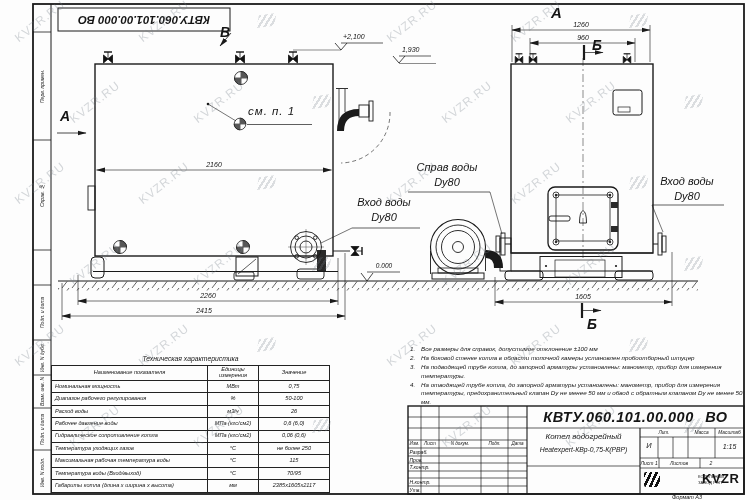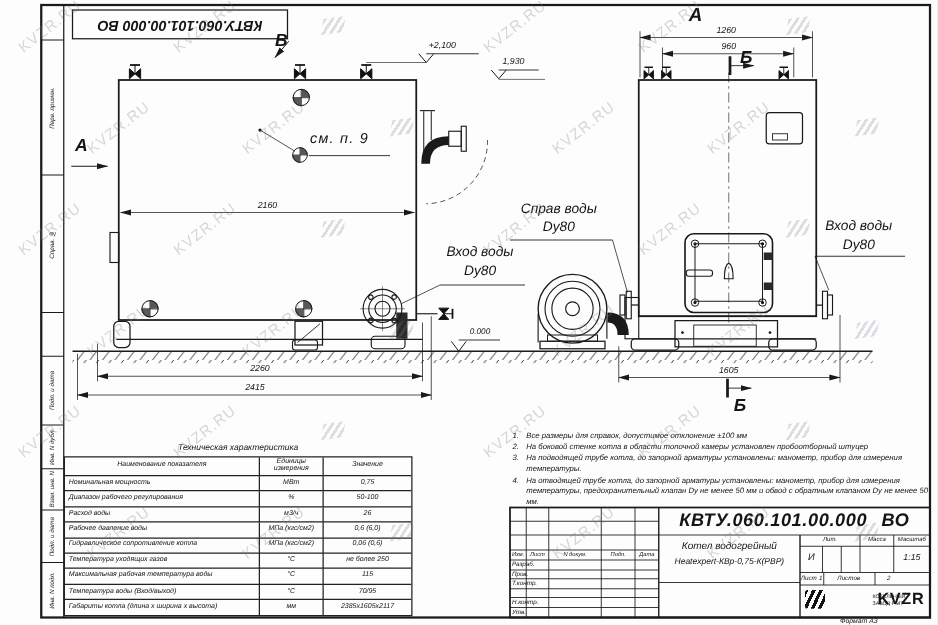--- a/index.html
+++ b/index.html
@@ -273,21 +273,21 @@
   <div class="vlabel" style="top:375px;height:33px;">Взам. инв. N</div>
   <div class="vlabel" style="top:408px;height:42px;">Подп. и дата</div>
   <div class="vlabel" style="top:450px;height:44px;">Инв. N подл.</div>
 
   <div class="t b" style="left:220px;top:24px;font-size:14px;">В</div>
   <div class="t b" style="left:60px;top:108px;font-size:14px;">А</div>
   <div class="t b" style="left:551px;top:4px;font-size:15px;">А</div>
   <div class="t b" style="left:592px;top:37px;font-size:14px;">Б</div>
   <div class="t b" style="left:587px;top:316px;font-size:14px;">Б</div>
 
-  <div class="t" style="left:248px;top:105px;font-size:11.5px;letter-spacing:1px;">см. п. 9</div>
+  <div class="t" style="left:248px;top:105px;font-size:11.5px;letter-spacing:1px;">см. п. 1</div>
   <div class="t" style="left:343px;top:33px;font-size:7px;">+2,100</div>
   <div class="t" style="left:402px;top:46px;font-size:7px;">1,930</div>
   <div class="t c" style="left:367px;top:262px;width:34px;font-size:6.5px;">0.000</div>
 
   <div class="t c" style="left:194px;top:161px;width:40px;font-size:7px;">2160</div>
   <div class="t c" style="left:188px;top:292px;width:40px;font-size:7px;">2260</div>
   <div class="t c" style="left:184px;top:307px;width:40px;font-size:7px;">2415</div>
   <div class="t c" style="left:566px;top:21px;width:30px;font-size:7px;">1260</div>
   <div class="t c" style="left:568px;top:34px;width:30px;font-size:7px;">960</div>
   <div class="t c" style="left:563px;top:293px;width:40px;font-size:7px;">1605</div>

